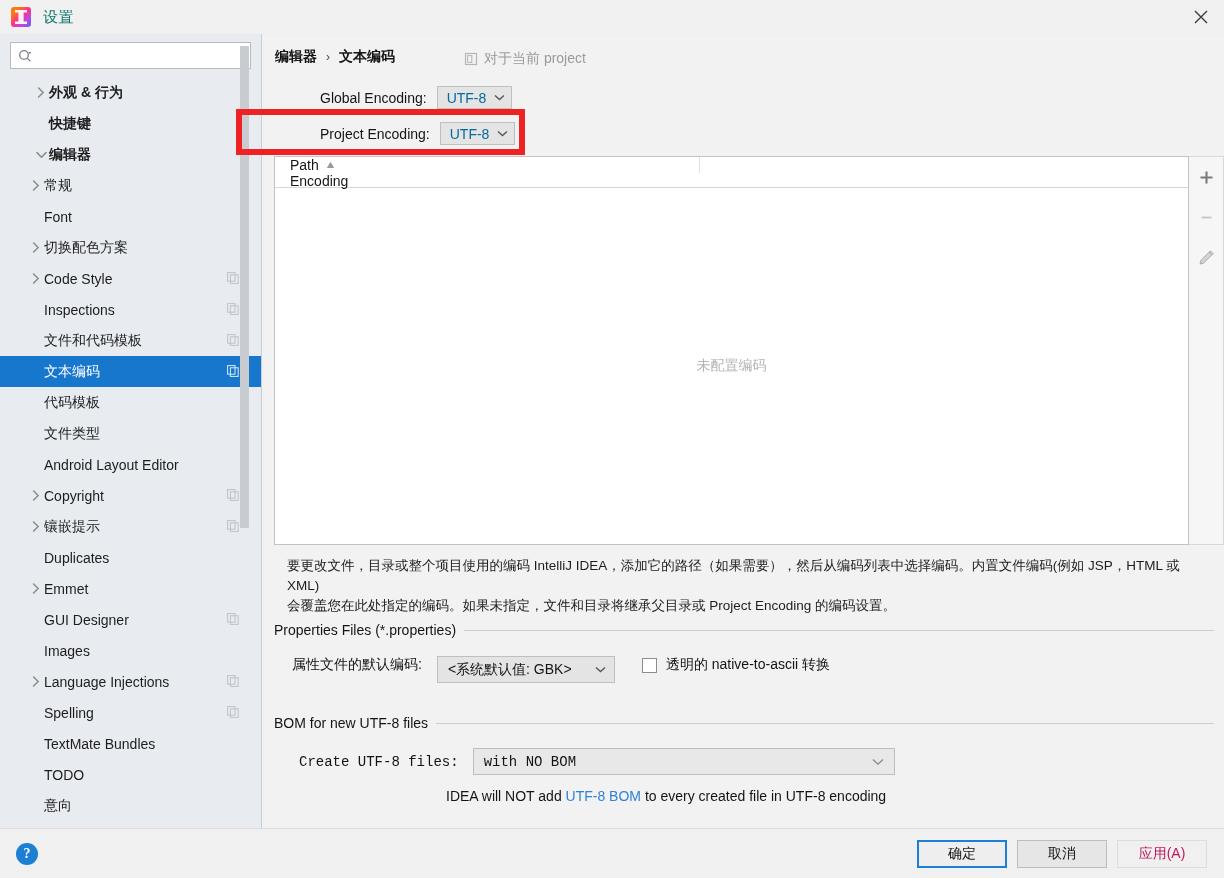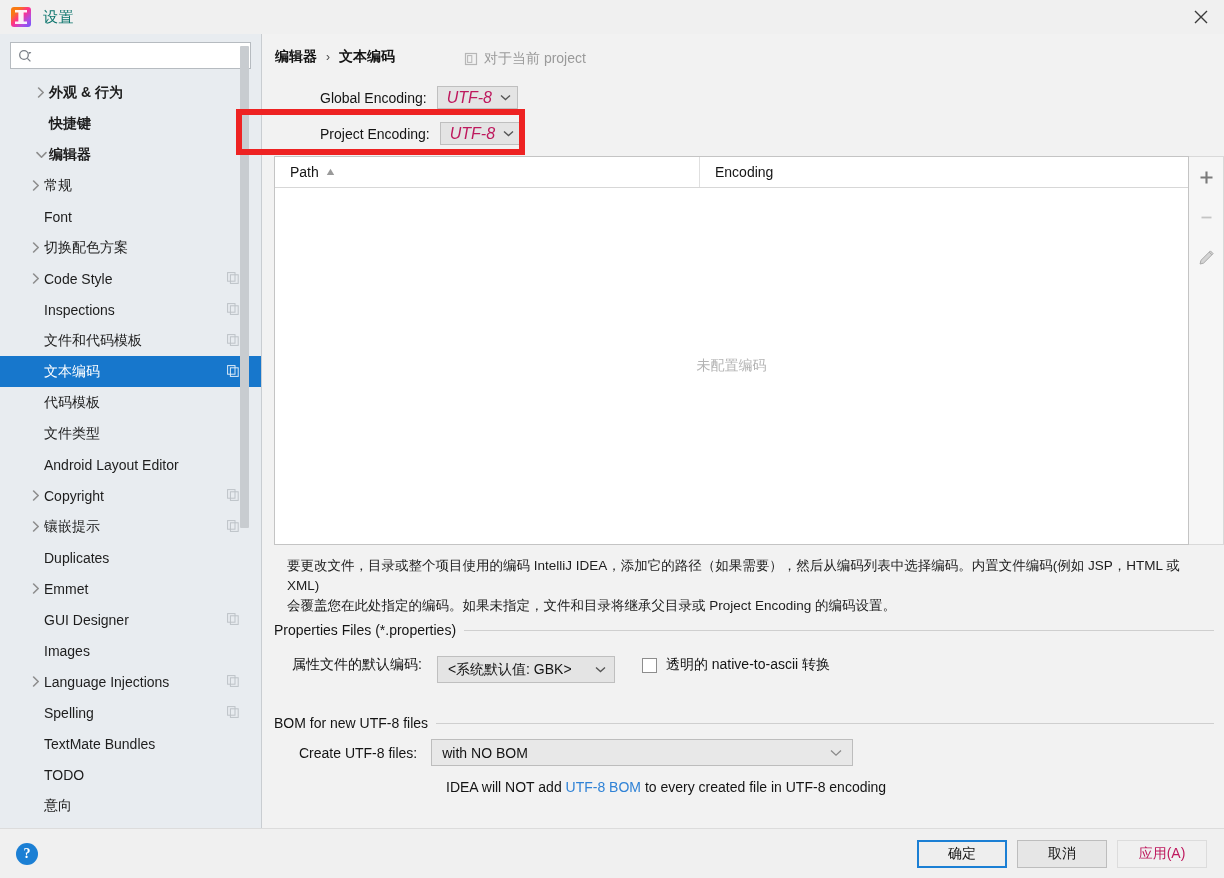--- a/index.html
+++ b/index.html
@@ -106,35 +106,35 @@
   }
 
   .row-enc {
     position:absolute; display:flex; align-items:center; gap:10px;margin-left:45px;
   }
   .row-enc .lab { font-size:14px; color:#141414; }
   .combo-sm {
     min-width:74px; height:23px; background:#e4e4e4;
     border:1px solid #bfbfbf;
     display:flex; align-items:center; justify-content:space-between;
-    padding:0 6px 0 9px; font-size:16px; color:#be185d; cursor:default;font-style:italic;
+    padding:0 6px 0 9px; font-size:14px; color:#0369a1; cursor:default;
   }
   .combo-sm .cv { margin-right:8px; }
 
   .redbox {
     position:absolute; left:-26px; top:75px; width:289px; height:46px;
     border:6px solid #ee2222; pointer-events:none;
   }
 
   
   .tablewrap {
     position:absolute; left:12px; top:122px; width:915px; height:389px;
     background:#ffffff; border:1px solid #c4c4c4;
   }
-  .thead { display:flex; height:31px; border-bottom:1px solid #d7d7d7; background:#fff; }
+  .thead { display:flex; height:31px; border-bottom:1px solid #d7d7d7; background:#fff;flex-direction:column; }
   .th {
     display:flex; align-items:center; font-size:14px; color:#151515;
     padding-left:15px; gap:7px;
   }
   .th.path { width:425px; border-right:1px solid #e0e0e0; }
   .th.enc { flex:1; }
   .tbody {
     height:356px; display:flex; align-items:center; justify-content:center;
     color:#b4b4b4; font-size:14px;
   }
@@ -476,21 +476,21 @@
           <span>透明的 native-to-ascii 转换</span>
         </div>
       </div>
     </div>
 
     <div class="group" style="top:681px;">
       <div class="group-title">
         <span>BOM for new UTF-8 files</span>
         <span class="line"></span>
       </div>
-      <div style="display:flex; align-items:center; gap:14px; margin-top:8px; padding-left:25px;">
+      <div style="display:flex; align-items:center; gap:14px; margin-top:17px; padding-left:25px;font-family:Liberation Mono, monospace;">
         <span>Create UTF-8 files:</span>
         <div class="combo-wide" style="width:422px;">
           <span>with NO BOM</span>
           <svg width="12" height="8" viewBox="0 0 12 8">
             <path d="M1 1.6 L6 6.2 L11 1.6" stroke="#8a8a8a" stroke-width="1.3" fill="none"></path>
           </svg>
         </div>
       </div>
       <div style="margin-top:13px; padding-left:172px; font-size:14px;">
         <span>IDEA will NOT add </span><span class="link">UTF-8 BOM</span><span> to every created file in UTF-8 encoding</span>

